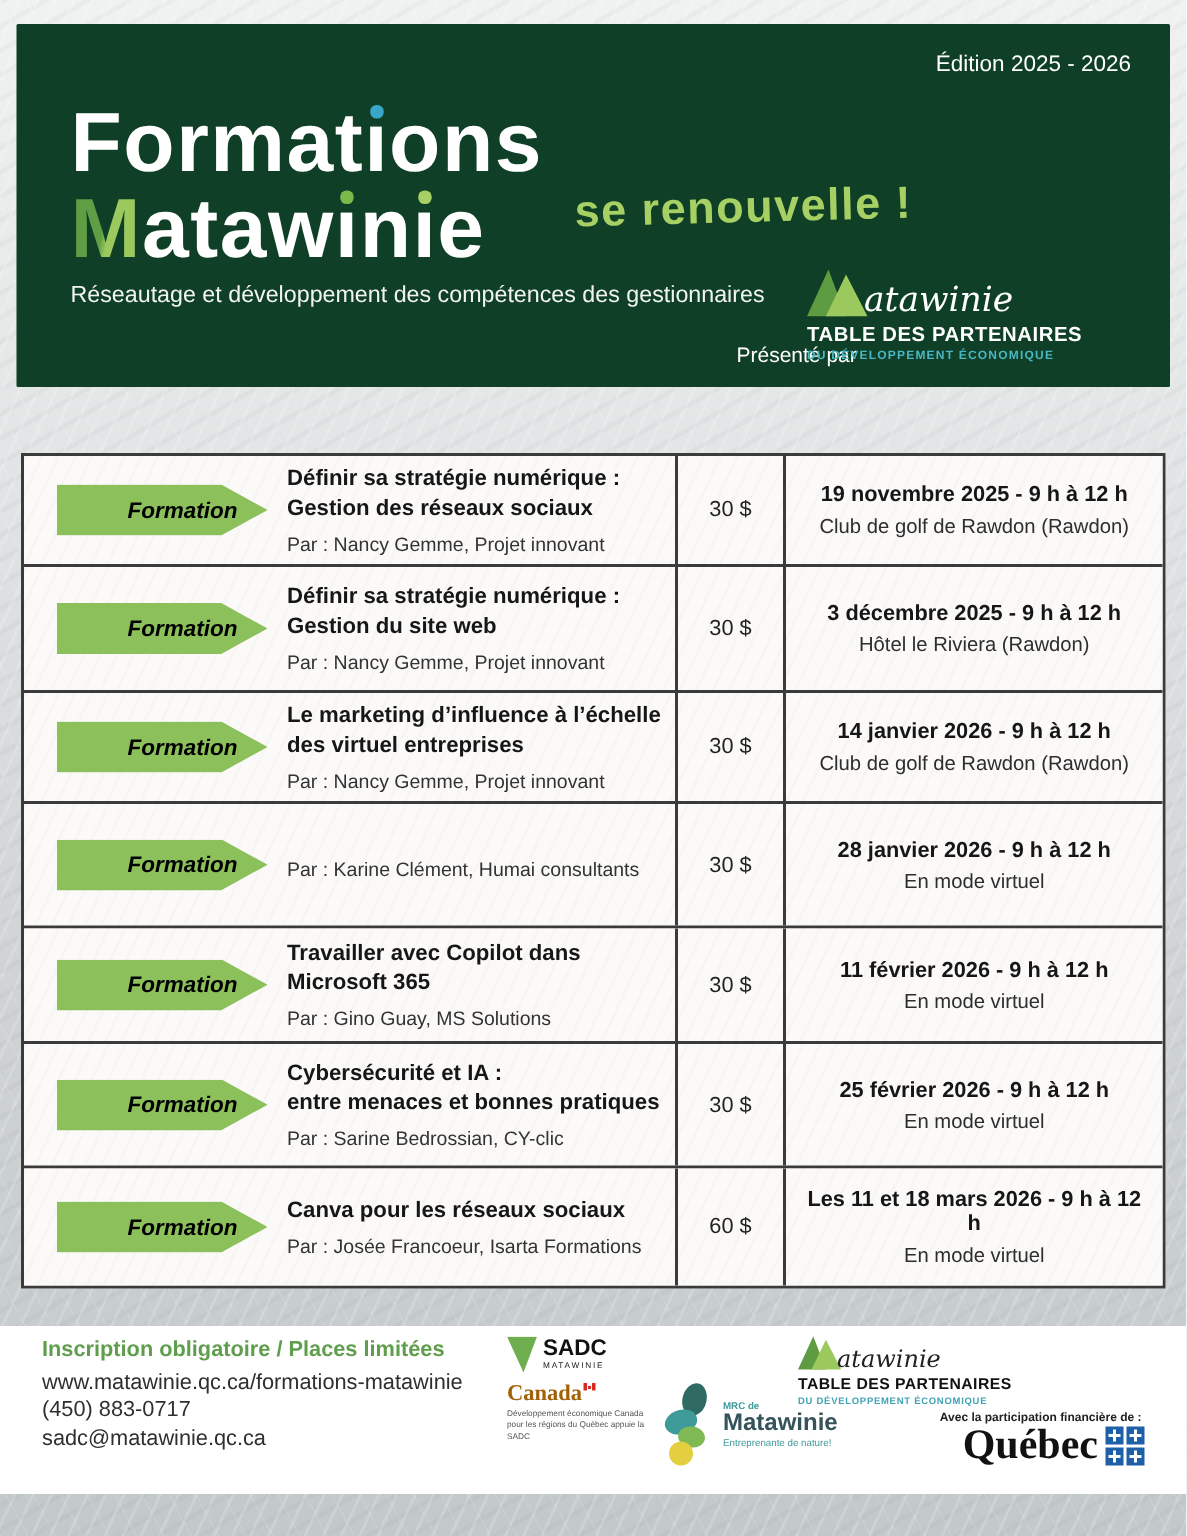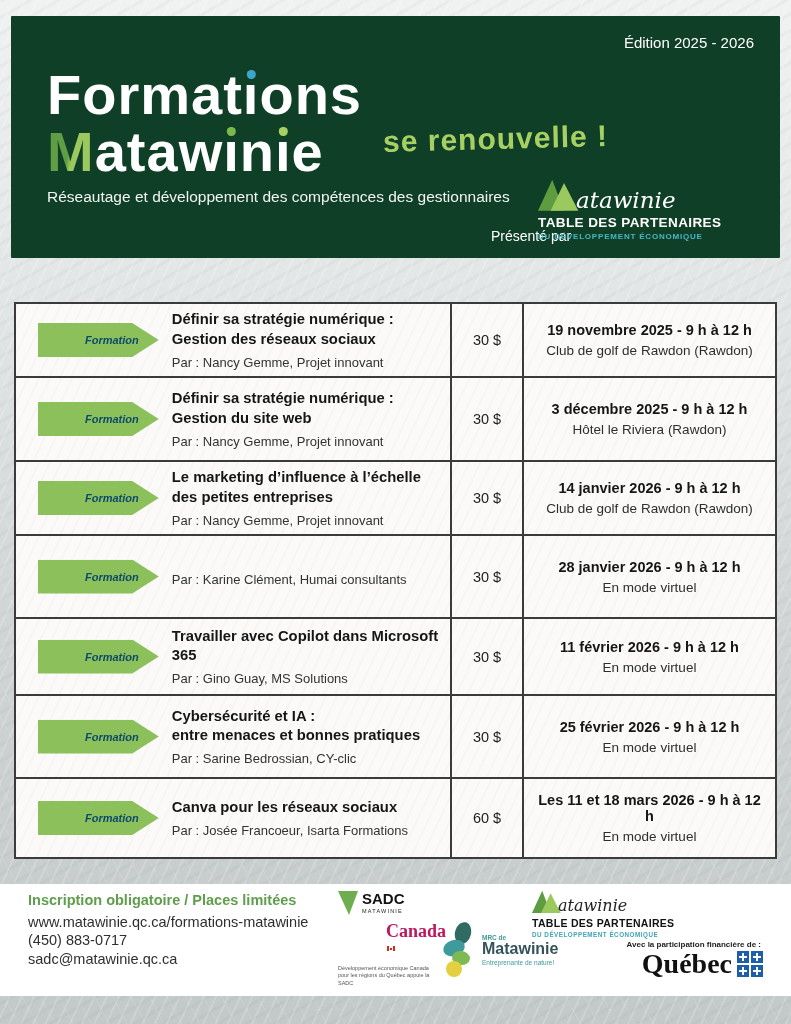--- a/index.html
+++ b/index.html
@@ -31,41 +31,41 @@
   .logo-l1{font-size:13.5px;font-weight:800;color:#ffffff;letter-spacing:.4px;margin-top:3px;white-space:nowrap;}
   .logo-l2{font-size:8px;font-weight:700;color:#49b7c4;letter-spacing:.8px;margin-top:2px;white-space:nowrap;}
   
   .sched{position:absolute;left:14px;top:302px;width:763px;height:557px;border:2px solid #3b3b3b;box-sizing:border-box;background:#faf9f7;}
   .row{display:grid;grid-template-columns:434px 72px 1fr;border-bottom:2px solid #3b3b3b;box-sizing:border-box;
        background:repeating-linear-gradient(115deg, rgba(160,165,167,.05) 0 2px, rgba(255,255,255,0) 2px 10px),#fbfaf8;}
   .row:last-child{border-bottom:none;}
   .row:nth-child(1){height:74px;} .row:nth-child(2){height:84px;} .row:nth-child(3){height:74px;}
   .row:nth-child(4){height:83px;} .row:nth-child(5){height:77px;} .row:nth-child(6){height:83px;} .row:nth-child(7){height:78px;}
   .cell-main{display:flex;align-items:center;gap:13px;padding-left:22px;box-sizing:border-box;}
-  .badge{flex:0 0 98px;height:34px;background:#8cc05a;color:#0c4a6e;font-weight:700;font-style:italic;font-size:11px;
+  .badge{flex:0 0 98px;height:34px;background:#8cc05a;color:#000000;font-weight:700;font-style:italic;font-size:15px;
     display:flex;align-items:center;justify-content:center;padding-right:20px;box-sizing:border-box;
     clip-path:polygon(0 0,78% 0,100% 50%,78% 100%,0 100%);filter:drop-shadow(1px 2px 2px rgba(0,0,0,.25));padding-left:47px;}
   .course{display:flex;flex-direction:column;padding-right:8px;}
   .course-title{font-size:14.8px;font-weight:700;color:#161616;line-height:1.3;white-space:pre-line;}
   .course-presenter{font-size:13px;color:#333333;margin-top:6px;}
   .cell-price{border-left:2px solid #3b3b3b;display:flex;align-items:center;justify-content:center;font-size:14.5px;color:#222;}
   .cell-when{border-left:2px solid #3b3b3b;display:flex;flex-direction:column;align-items:center;justify-content:center;gap:5px;padding:0 8px;text-align:center;}
   .when-date{font-size:14.5px;font-weight:700;color:#161616;}
   .when-place{font-size:13.5px;color:#2e2e2e;}
   
   .foot{position:absolute;left:0;top:884px;width:791px;height:112px;background:#ffffff;}
   .contact{position:absolute;left:28px;top:8px;}
   .contact-head{color:#5f9e4c;font-weight:700;font-size:14.5px;margin-bottom:5px;}
   .contact-line{color:#2f2f2f;font-size:14.5px;line-height:1.26;}
   .sadc{position:absolute;left:338px;top:7px;width:100px;}
   .sadc-top{display:flex;gap:4px;}
   .sadc-tri{width:20px;height:24px;background:#6fae4e;clip-path:polygon(0 0,100% 0,55% 100%);}
   .sadc-name{font-size:15px;font-weight:800;color:#111;line-height:1;text-align:right;}
   .sadc-region{font-size:5.5px;letter-spacing:1.2px;color:#222;margin-top:2px;}
-  .canada-word{font-family:"Liberation Serif",serif;font-weight:700;font-size:18px;color:#be185d;margin-top:6px;display:inline-block;position:relative;margin-left:48px;}
+  .canada-word{font-family:"Liberation Serif",serif;font-weight:700;font-size:15px;color:#a16207;margin-top:6px;display:inline-block;position:relative;}
   .cflag{display:inline-block;width:8px;height:5px;margin-left:1px;vertical-align:super;
     background:linear-gradient(90deg,#d52b1e 0 30%,#ffffff 30% 70%,#d52b1e 70% 100%);position:relative;}
   .cflag::after{content:"";position:absolute;left:3px;top:1.5px;width:2px;height:2px;background:#d52b1e;}
   .sadc-support{font-size:5.5px;color:#555;line-height:1.35;margin-top:2px;width:95px;}
   .mrc{position:absolute;left:440px;top:38px;display:flex;align-items:center;gap:6px;}
   .mrc-text{display:flex;flex-direction:column;}
   .mrc-small{font-size:6.5px;color:#3f9a9a;font-weight:700;}
   .mrc-name{font-size:16px;color:#35535a;font-weight:600;line-height:1.05;}
   .mrc-tag{font-size:6.5px;color:#3f9a9a;margin-top:1px;}
   .partners{position:absolute;left:532px;top:4px;width:130px;}
@@ -136,21 +136,21 @@
       <div class="cell-when">
         <div class="when-date">3 décembre 2025 - 9 h à 12 h</div>
         <div class="when-place">Hôtel le Riviera (Rawdon)</div>
       </div>
     </div>
 
     <div class="row">
       <div class="cell-main">
         <div class="badge">Formation</div>
         <div class="course">
-          <div class="course-title">Le marketing d’influence à l’échelle des petites entreprises</div>
+          <div class="course-title">Le marketing d’influence à l’échelle des virtuel entreprises</div>
           <div class="course-presenter">Par : Nancy Gemme, Projet innovant</div>
         </div>
       </div>
       <div class="cell-price">30 $</div>
       <div class="cell-when">
         <div class="when-date">14 janvier 2026 - 9 h à 12 h</div>
         <div class="when-place">Club de golf de Rawdon (Rawdon)</div>
       </div>
     </div>
 

